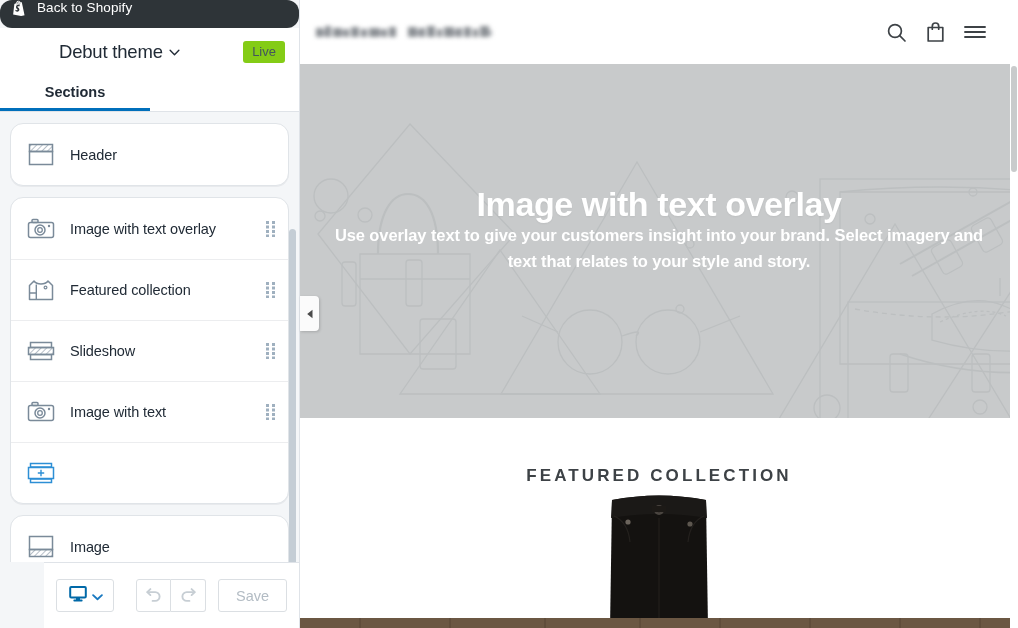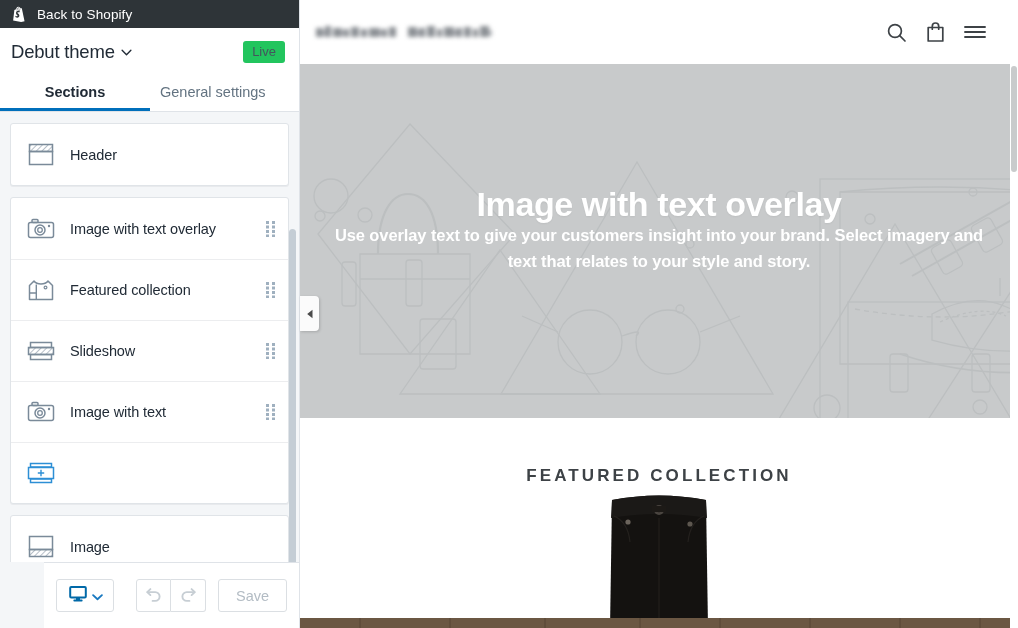--- a/index.html
+++ b/index.html
@@ -14,41 +14,42 @@
   
   .sidebar {
     width: 300px; height: 628px;
     background: #f4f6f8;
     display: flex; flex-direction: column;
     position: relative;
     border-right: 1px solid #dfe3e8;
   }
   .topbar {
     height: 28px; background: #2e3438;
-    display: flex; align-items: center;
+    display: flex; 
     padding-left: 11px; gap: 9px;
     flex: 0 0 28px;
+    border-radius: 12px;
   }
   .shopify-bag { width: 17px; height: 17px; display: block; }
   .topbar-label {
     color: #fff; font-size: 13.5px; letter-spacing: .1px;
   }
   .theme-row {
     flex: 0 0 48px; background: #fff;
     display: flex; align-items: center;
     padding: 0 14px 0 11px;
     justify-content: space-between;
   }
   .theme-name {
     font-size: 18.5px; color: #212b36; letter-spacing: -.2px;
-    display: flex; align-items: center; gap: 6px;
+    display: flex; align-items: center; gap: 6px; margin-left: 48px;
   }
   .chev { width: 11px; height: 7px; display: block; }
   .live-badge {
-    background: #22c55e; color: #44565d;
+    background: #84cc16; color: #44565d;
     font-size: 13px; border-radius: 3px;
     padding: 3px 9px 4px;
   }
   .tabs {
     flex: 0 0 36px; background: #fff;
     display: flex; border-bottom: 1px solid #dfe3e8;
   }
   .tab {
     flex: 0 0 auto; display: flex; align-items: center; justify-content: center;
     font-size: 14.5px; color: #637381;
@@ -61,21 +62,21 @@
     border-bottom-color: #006fbb;
   }
   .tab:first-child { width: 150px; }
 
   .sections-scroll {
     flex: 1 1 auto; position: relative;
     overflow: hidden; padding: 11px 10px 0 10px;
   }
   .card {
     background: #fff; border: 1px solid #e0e4e8;
-    border-radius: 3px; margin-bottom: 11px;
+    border-radius: 13px; margin-bottom: 11px;
     box-shadow: 0 1px 0 rgba(22,29,37,.05);
     overflow: hidden;
   }
   .srow {
     height: 61px; display: flex; align-items: center;
     padding: 0 12px 0 13px; cursor: pointer;
     border-top: 1px solid #ecedef;
   }
   .srow:first-child { border-top: none; }
   .srow .ico { width: 36px; flex: 0 0 36px; display: flex; align-items: center; }
@@ -222,21 +223,20 @@
           <svg class="chev" viewBox="0 0 12 8">
               <path d="M1 1.5L6 6.5L11 1.5" stroke="#212b36" stroke-width="1.6" fill="none" stroke-linecap="round" stroke-linejoin="round"></path>
             </svg>
         </span>
       </div>
       <div class="live-badge">Live</div>
     </div>
 
     <div class="tabs">
       <div class="tab active">Sections</div>
-      <div class="tab">General settings</div>
     </div>
 
     <div class="sections-scroll">
 
       <div class="card">
         <div class="srow">
           <span class="ico">
             <svg width="34" height="30" viewBox="0 0 34 30">
               <defs>
                   <pattern id="hatchA" width="4" height="4" patternTransform="rotate(45)" patternUnits="userSpaceOnUse">

